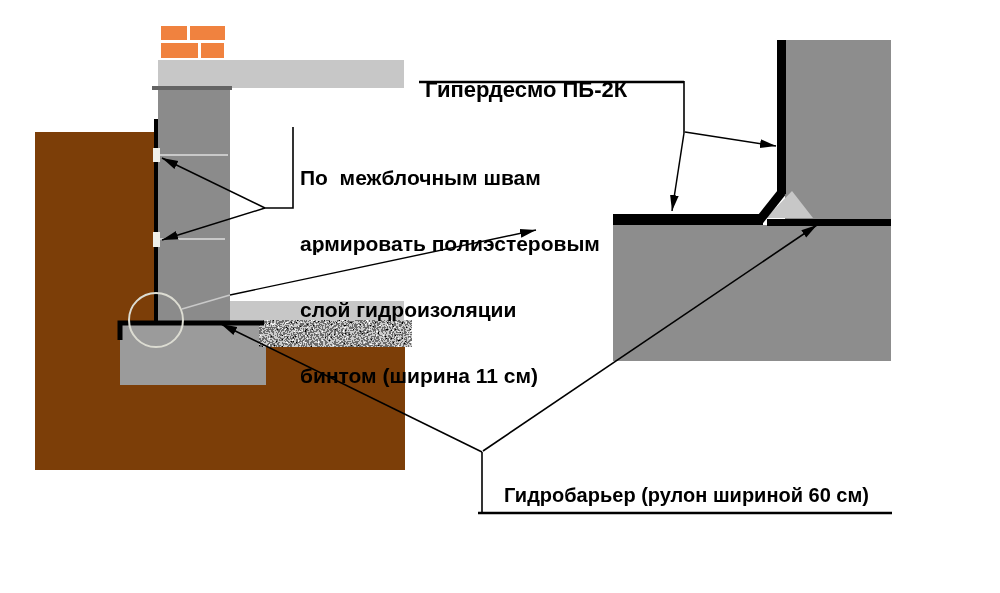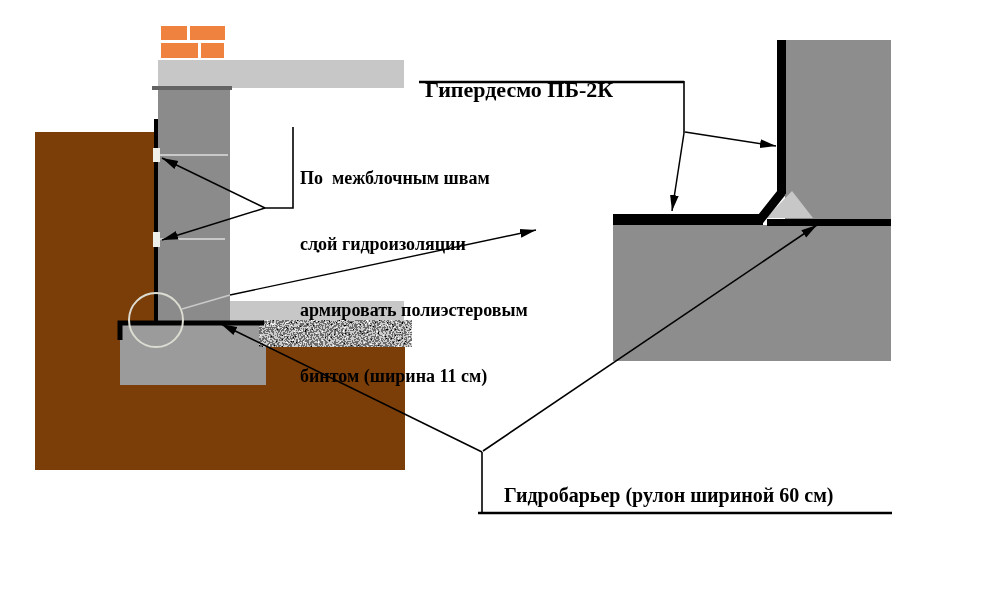--- a/index.html
+++ b/index.html
@@ -1,18 +1,18 @@
 <!DOCTYPE html>
 <html style="--c-soil: #7C3E08; --c-wall: #8B8B8B; --c-gray-right: #8D8D8D; --c-footing: #9B9B9B; --c-slab: #C7C7C7; --c-brick: #F0823F; --c-seam: #C9C9C9; --c-marker: #F0F0EA; --c-circle: #DCDCD2; --c-line: #000000;"><head>
 <meta charset="utf-8">
 <style>
   html,body{margin:0;padding:0;background:#fff;}
   #canvas{
     position:relative;width:892px;height:593px;background:#fff;overflow:hidden;
-    font-family:Liberation Serif, serif;
+    font-family:Liberation Sans, sans-serif;
   }
   .abs{position:absolute;}
   
   #soil-left   {left:35px;  top:132px; width:119px; height:338px; background:var(--c-soil);}
   #soil-bottom {left:154px; top:345px; width:251px; height:125px; background:var(--c-soil);}
   #footing     {left:120px; top:322px; width:146px; height:63px;  background:var(--c-footing);}
   #floor-slab  {left:230px; top:301px; width:174px; height:21px;  background:var(--c-slab);}
   #top-slab    {left:158px; top:60px;  width:246px; height:28px;  background:var(--c-slab);}
   #wall-shadow {left:152px; top:86px;  width:80px;  height:4px;   background:#646464;}
   #block-wall  {left:158px; top:90px;  width:72px;  height:232px; background:var(--c-wall);}
@@ -32,21 +32,21 @@
   #r-wall {left:785px; top:40px;  width:106px; height:182px; background:var(--c-gray-right);}
   #r-floor{left:613px; top:225px; width:278px; height:136px; background:var(--c-gray-right);}
   #r-vband{left:777px; top:40px;  width:9px;   height:154px; background:#000;}
   #r-lband{left:613px; top:214px; width:150px; height:11px;  background:#000;}
   #r-rband{left:767px; top:219px; width:124px; height:7px;   background:#000;}
   
   #overlay{left:0;top:0;width:1000px;height:593px;pointer-events:none;}
   
   .label{position:absolute;color:#000;font-weight:bold;white-space:pre;}
   #membrane-title{left:425px; top:25px;  font-size:22px; line-height:26px;}
-  #seam-note     {left:300px; top:123px; font-size:18px; line-height:22px;}
+  #seam-note     {left:300px; top:123px; font-size:21px; line-height:22px;}
   #hydro-label   {left:504px; top:483px; font-size:20px; line-height:24px;}
 </style>
 </head>
 <body>
 
 <div id="canvas">
 
   <div class="abs" id="soil-left"></div>
   <div class="abs" id="soil-bottom"></div>
   <div class="abs" id="footing"></div>
@@ -114,19 +114,19 @@
     <circle cx="156" cy="320" r="27" fill="none" stroke="var(--c-circle)" stroke-width="2"></circle>
     <circle cx="318" cy="251" r="1.6" fill="#000"></circle>
   </svg>
 
   <div class="label" id="membrane-title">
     <div>Гипердесмо ПБ-2К</div>
   </div>
 
   <div class="label" id="seam-note">
     <div>По  межблочным швам</div>
+    <div>армировать полиэстеровым</div>
     <div>слой гидроизоляции</div>
-    <div>армировать полиэстеровым</div>
     <div>бинтом (ширина 11 см)</div>
   </div>
 
   <div class="label" id="hydro-label">Гидробарьер (рулон шириной 60 см)</div>
 </div>
 
 </body></html>

